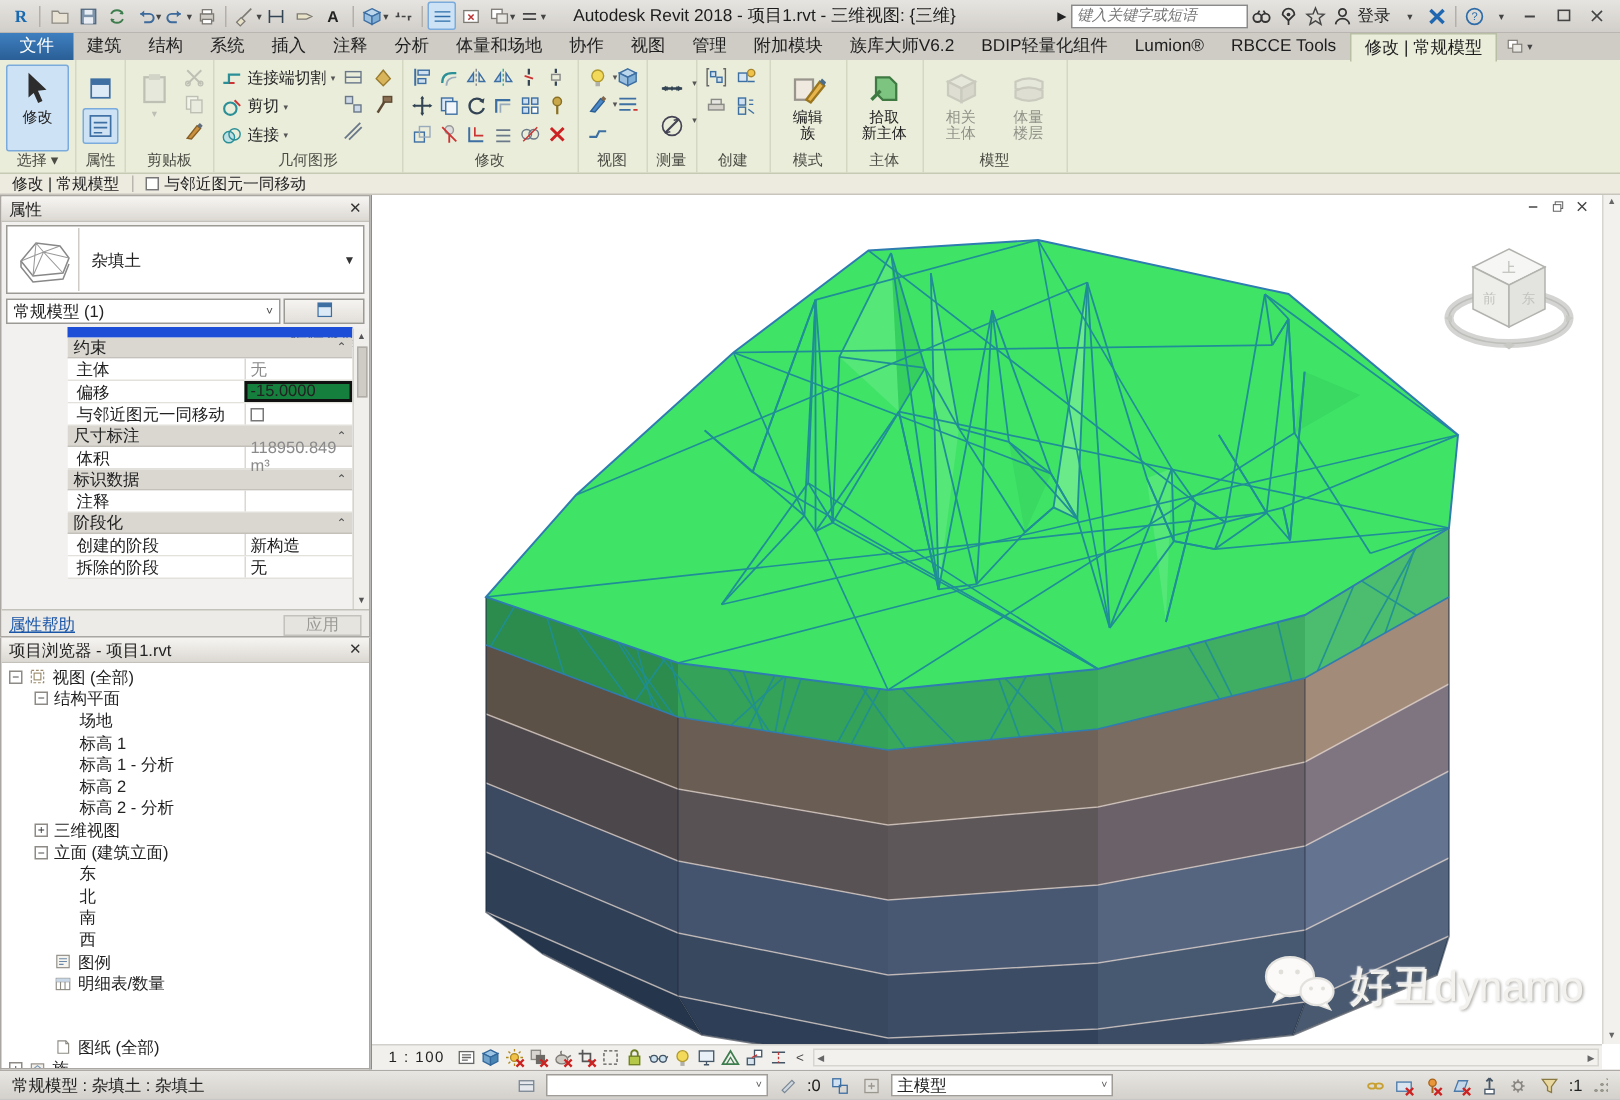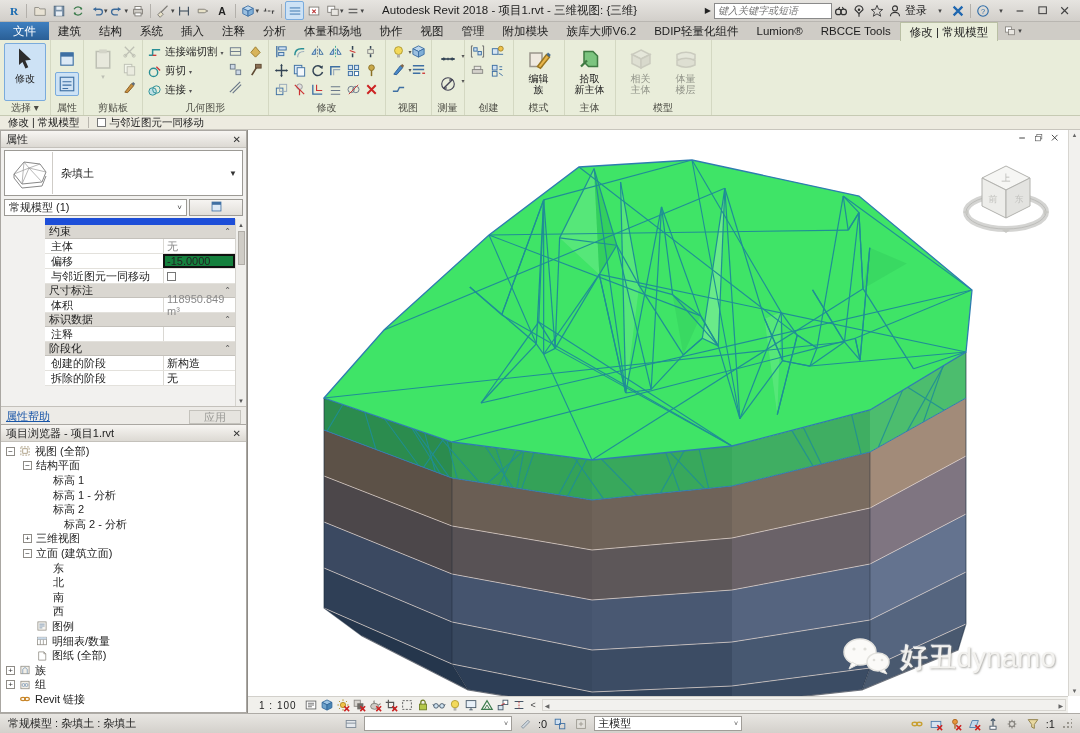--- a/index.html
+++ b/index.html
@@ -843,31 +843,35 @@
                 </svg>
               </span>
               <span>视图 (全部)</span>
             </div>
             <div class="titem" style="padding-left: 22px;">
               <span class="exp">−</span>
               <span>结构平面</span>
             </div>
             <div class="titem" style="padding-left: 39px;">
               <span style="width:13px;flex:0 0 auto"></span>
+              <span>场地</span>
+            </div>
+            <div class="titem" style="padding-left: 39px;">
+              <span style="width:13px;flex:0 0 auto"></span>
               <span>标高 1</span>
             </div>
             <div class="titem" style="padding-left: 39px;">
               <span style="width:13px;flex:0 0 auto"></span>
               <span>标高 1 - 分析</span>
             </div>
             <div class="titem" style="padding-left: 39px;">
               <span style="width:13px;flex:0 0 auto"></span>
               <span>标高 2</span>
             </div>
-            <div class="titem" style="padding-left: 50px;">
+            <div class="titem" style="padding-left: 39px;">
               <span style="width:13px;flex:0 0 auto"></span>
               <span>标高 2 - 分析</span>
             </div>
             <div class="titem" style="padding-left: 22px;">
               <span class="exp">+</span>
               <span>三维视图</span>
             </div>
             <div class="titem" style="padding-left: 22px;">
               <span class="exp">−</span>
               <span>立面 (建筑立面)</span>
@@ -902,21 +906,21 @@
               <span style="width:13px;flex:0 0 auto"></span>
               <span class="tico">
                 <svg width="12" height="12" viewBox="0 0 16 16">
                   <rect x="2" y="3" width="12" height="10" fill="#fff" stroke="#8d8a82"></rect>
                   <path d="M2 6 h12 M5.8 3 v10 M9.8 3 v10" stroke="#8d8a82"></path>
                   <rect x="2" y="3" width="12" height="3" fill="#c8d8e8"></rect>
                 </svg>
               </span>
               <span>明细表/数量</span>
             </div>
-            <div class="titem" style="padding-left: 22px;">
+            <div class="titem" style="padding-left: 22px; margin-top: 28px;">
               <span style="width:13px;flex:0 0 auto"></span>
               <span class="tico">
                 <svg width="12" height="12" viewBox="0 0 16 16">
                   <path d="M3.5 2.5 h7 l2.5 2.5 v8.5 h-9.5 Z" fill="#fff" stroke="#8d8a82"></path>
                   <path d="M10.5 2.5 v2.5 h2.5" fill="none" stroke="#8d8a82"></path>
                 </svg>
               </span>
               <span>图纸 (全部)</span>
             </div>
             <div class="titem" style="padding-left: 5px;">

